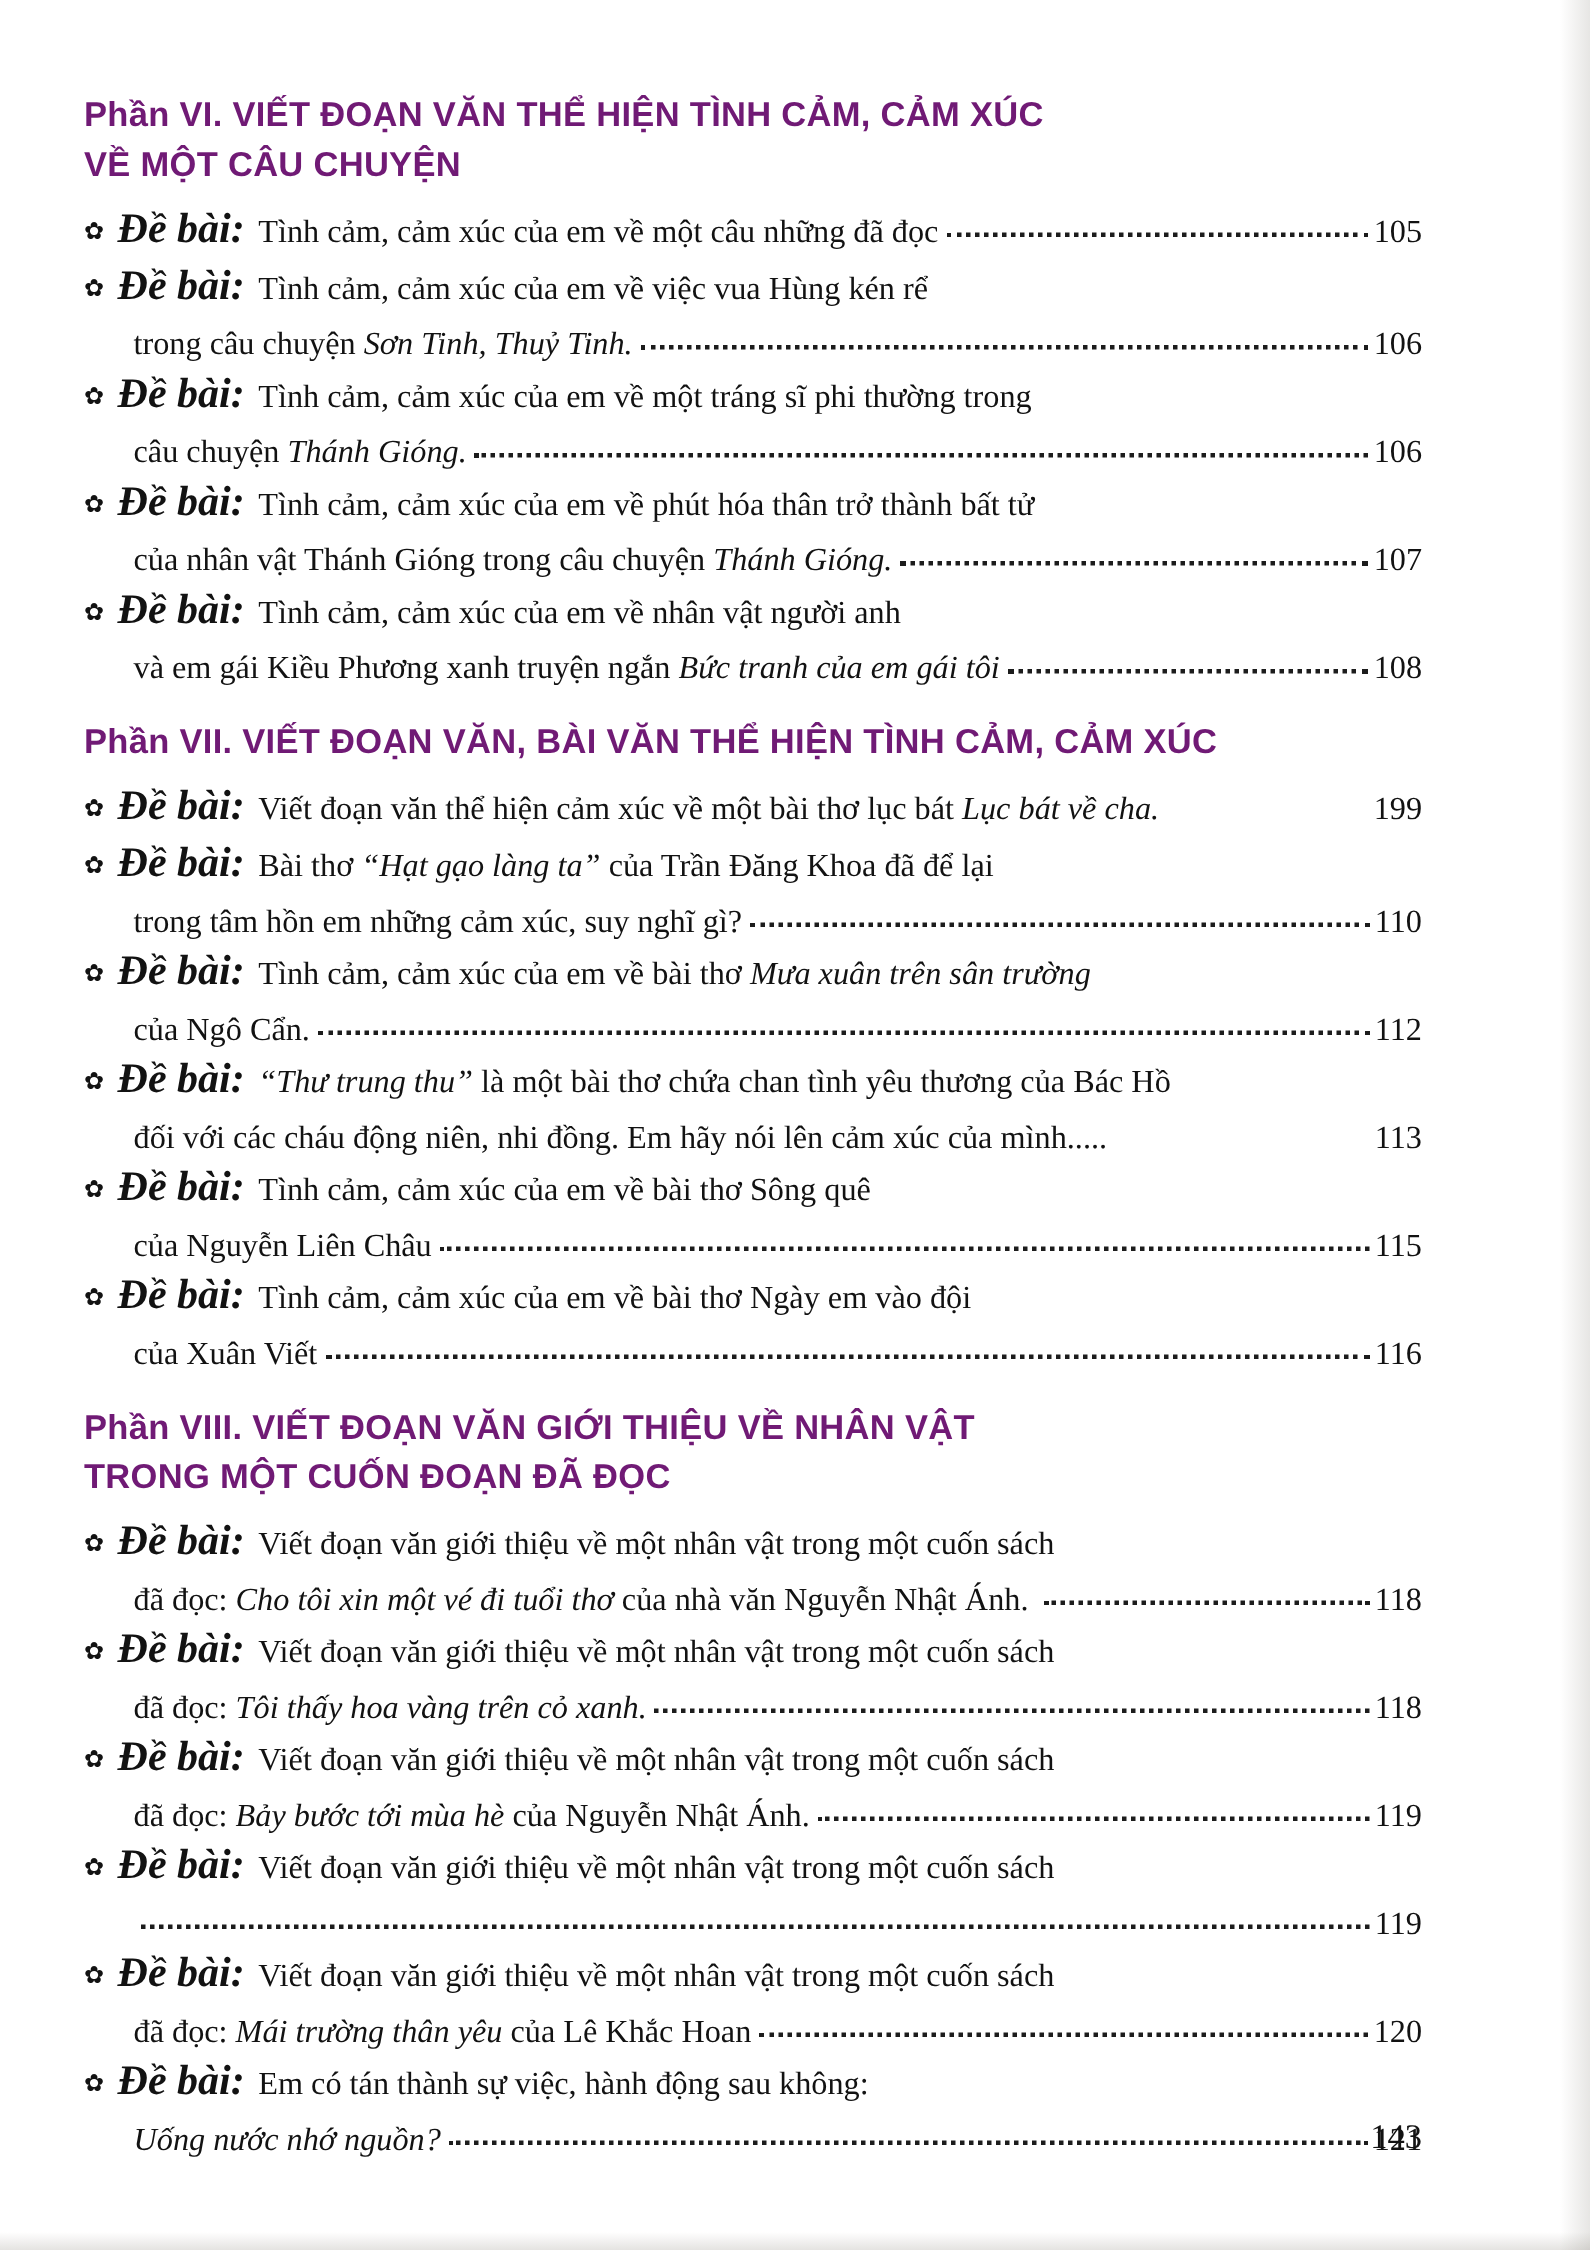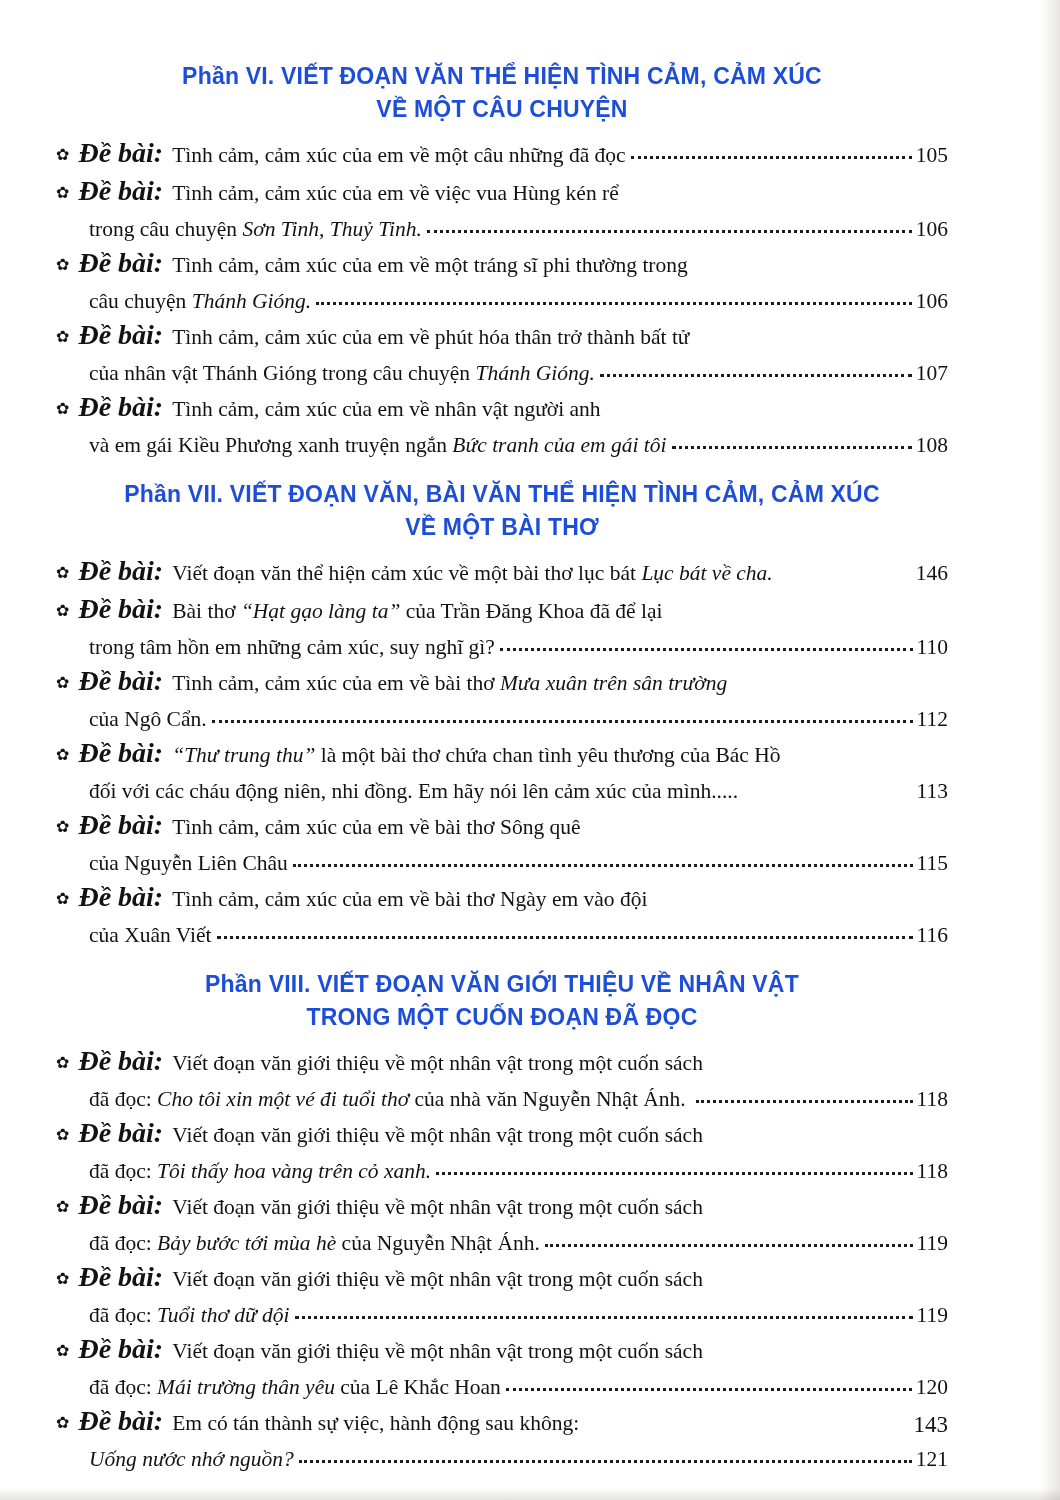--- a/index.html
+++ b/index.html
@@ -24,22 +24,21 @@
   .edge-bottom {
     position: absolute; left: 0; right: 0; bottom: 0; height: 12px;
     background: linear-gradient(to bottom, rgba(120,115,105,0) 0%, rgba(120,115,105,0.20) 100%);
     pointer-events: none;
   }
   .section-heading {
     font-family: "Liberation Sans", sans-serif;
     font-weight: 700;
     font-size: 23px;
     line-height: 33px;
-    text-align: center;
-    color: #1d4ed8;
+    color: #701a75;
     margin-bottom: 10px;
     letter-spacing: 0.2px;
   }
   .toc-section:not(:first-child) .section-heading { margin-top: 16px; }
   .entry { }
   .line {
     display: flex;
     align-items: baseline;
     font-size: 21.5px;
     line-height: 34px;
@@ -143,29 +142,28 @@
           <div class="line cont">
             <span class="text"><span class="rm">và em gái Kiều Phương xanh truyện ngắn </span><span class="it">Bức tranh của em gái tôi</span></span>
             <span class="leader"></span>
             <span class="pg">108</span>
           </div>
         </div>
       </section>
       <section class="toc-section">
         <h2 class="section-heading">
           <div class="heading-line">Phần VII. VIẾT ĐOẠN VĂN, BÀI VĂN THỂ HIỆN TÌNH CẢM, CẢM XÚC</div>
-          <div class="heading-line">VỀ MỘT BÀI THƠ</div>
         </h2>
         <div class="entry">
           <div class="line">
             <span class="bullet">✿</span>
             <span class="label">Đề bài:</span>
             <span class="text"><span class="rm">Viết đoạn văn thể hiện cảm xúc về một bài thơ lục bát </span><span class="it">Lục bát về cha.</span></span>
             <span class="leader nodots"></span>
-            <span class="pg">146</span>
+            <span class="pg">199</span>
           </div>
         </div>
         <div class="entry">
           <div class="line">
             <span class="bullet">✿</span>
             <span class="label">Đề bài:</span>
             <span class="text"><span class="rm">Bài thơ </span><span class="it">“Hạt gạo làng ta”</span><span class="rm"> của Trần Đăng Khoa đã để lại</span></span>
           </div>
           <div class="line cont">
             <span class="text"><span class="rm">trong tâm hồn em những cảm xúc, suy nghĩ gì?</span></span>
@@ -263,21 +261,20 @@
             <span class="pg">119</span>
           </div>
         </div>
         <div class="entry">
           <div class="line">
             <span class="bullet">✿</span>
             <span class="label">Đề bài:</span>
             <span class="text"><span class="rm">Viết đoạn văn giới thiệu về một nhân vật trong một cuốn sách</span></span>
           </div>
           <div class="line cont">
-            <span class="text"><span class="rm">đã đọc: </span><span class="it">Tuổi thơ dữ dội</span></span>
             <span class="leader"></span>
             <span class="pg">119</span>
           </div>
         </div>
         <div class="entry">
           <div class="line">
             <span class="bullet">✿</span>
             <span class="label">Đề bài:</span>
             <span class="text"><span class="rm">Viết đoạn văn giới thiệu về một nhân vật trong một cuốn sách</span></span>
           </div>

